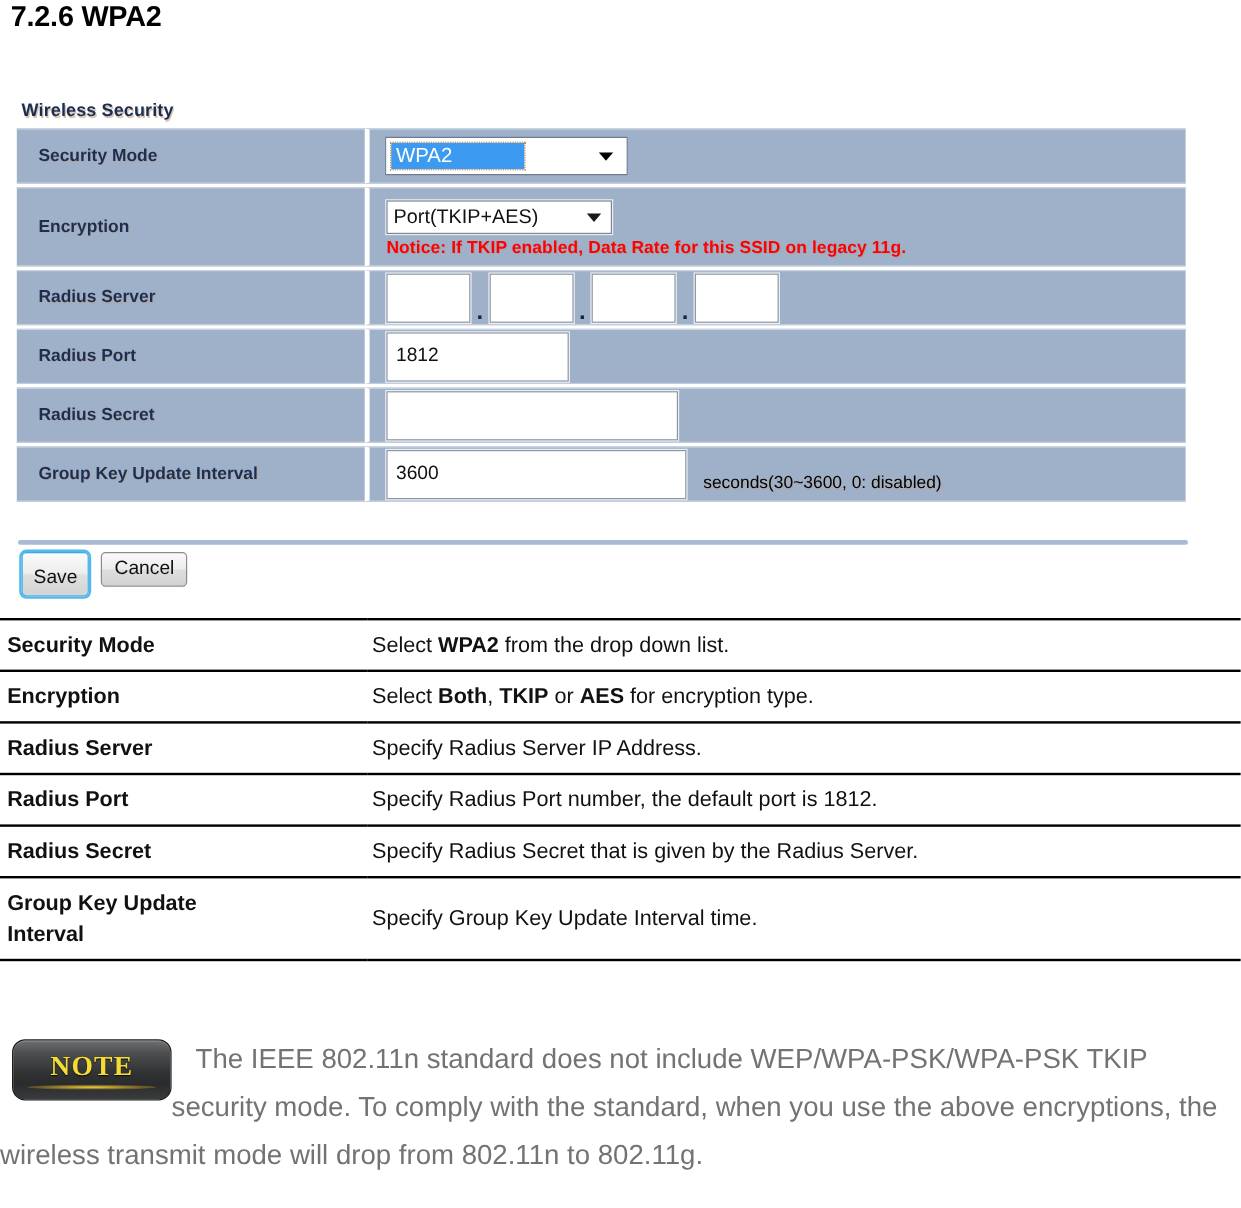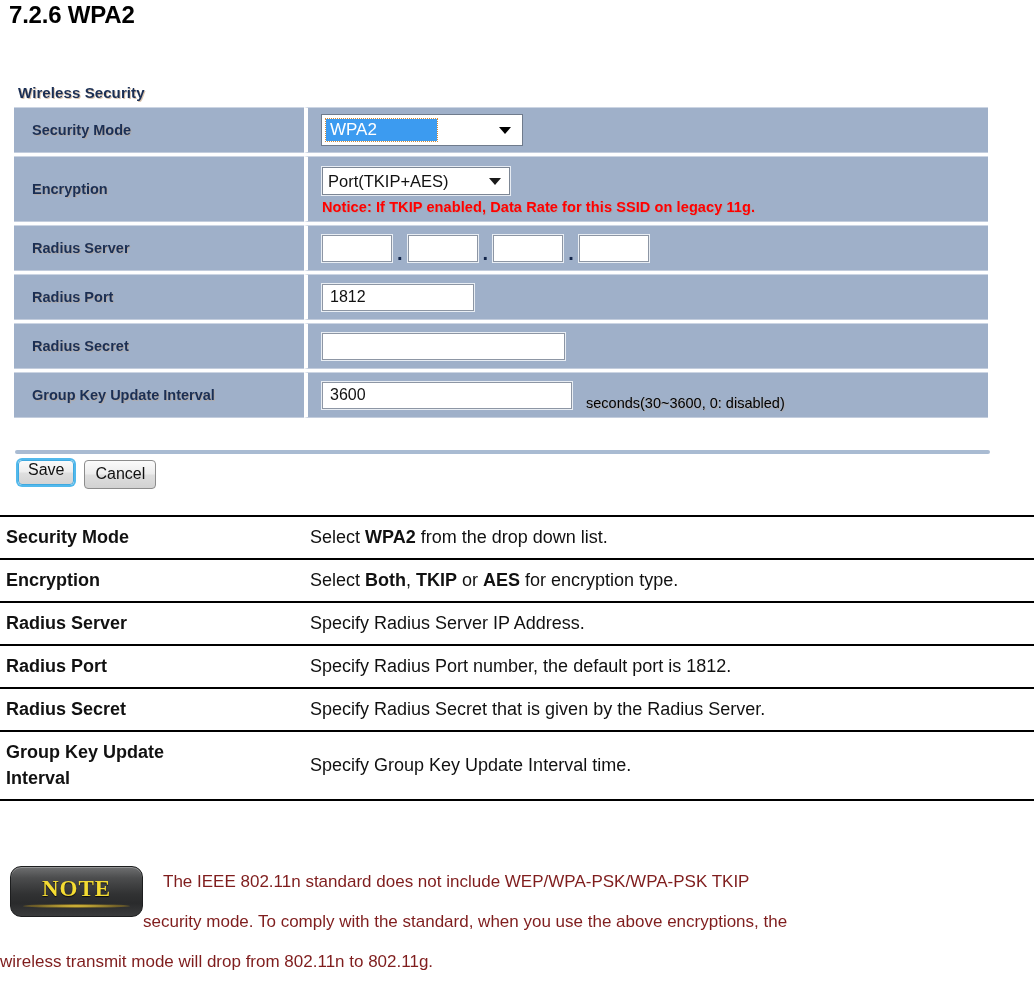--- a/index.html
+++ b/index.html
@@ -129,21 +129,21 @@
   .sel-enc {
     width: 188px;
     height: 28px;
     font-size: 16.5px;
   }
 
   .tbox {
     background: #ffffff;
     border: 1px solid #8d96a4;
     box-shadow: 0 0 0 1px #e9eef4;
-    height: 27px;
+    height: 41px;
     box-sizing: border-box;
     font-size: 16px;
     color: #111;
     display: flex;
     align-items: center;
     padding-left: 7px;
   }
   .ip-group { display: flex; align-items: center; }
   .ip-box { width: 70px; }
   .ip-dot {
@@ -201,21 +201,21 @@
     background: linear-gradient(to bottom, #fbfbfb 0%, #ececec 48%, #dedede 52%, #d2d2d2 100%);
     border: 1px solid #9a9a9a;
     border-radius: 4px;
     padding: 4px 10px 5px;
     line-height: 18px;
   }
   .btn-save {
     border: 1px solid #3fa9e0;
     box-shadow: 0 0 0 2px #52b9ec;
     background: linear-gradient(to bottom, #fbfbfb 0%, #ededed 48%, #dfdfdf 52%, #d4d4d4 100%);
-    padding: 0 9px 5px;
+    padding: 12px 9px 5px;
   }
   .btn-cancel {
     border: 1px solid #8c8c8c;
   }
 
   
   .desc-table {
     position: absolute;
     left: 0px;
     top: 515px;
@@ -282,23 +282,23 @@
   .note-badge .glow {
     position: absolute;
     left: 12px;
     right: 12px;
     bottom: 8px;
     height: 4px;
     border-radius: 50%;
     background: radial-gradient(ellipse at center, #f0cf3c 0%, rgba(200,160,30,0.45) 55%, rgba(0,0,0,0) 100%);
   }
   .note-text-body {
-    font-size: 17px;
+    font-size: 23px;
     line-height: 40px;
-    color: #7f1d1d;
+    color: #737373;
     padding-left: 0;
   }
   .note-text-body .indent { padding-left: 20px; }
 </style>
 </head>
 <body>
 
 <div class="doc-heading">7.2.6 WPA2</div>
 
 <div class="panel">

